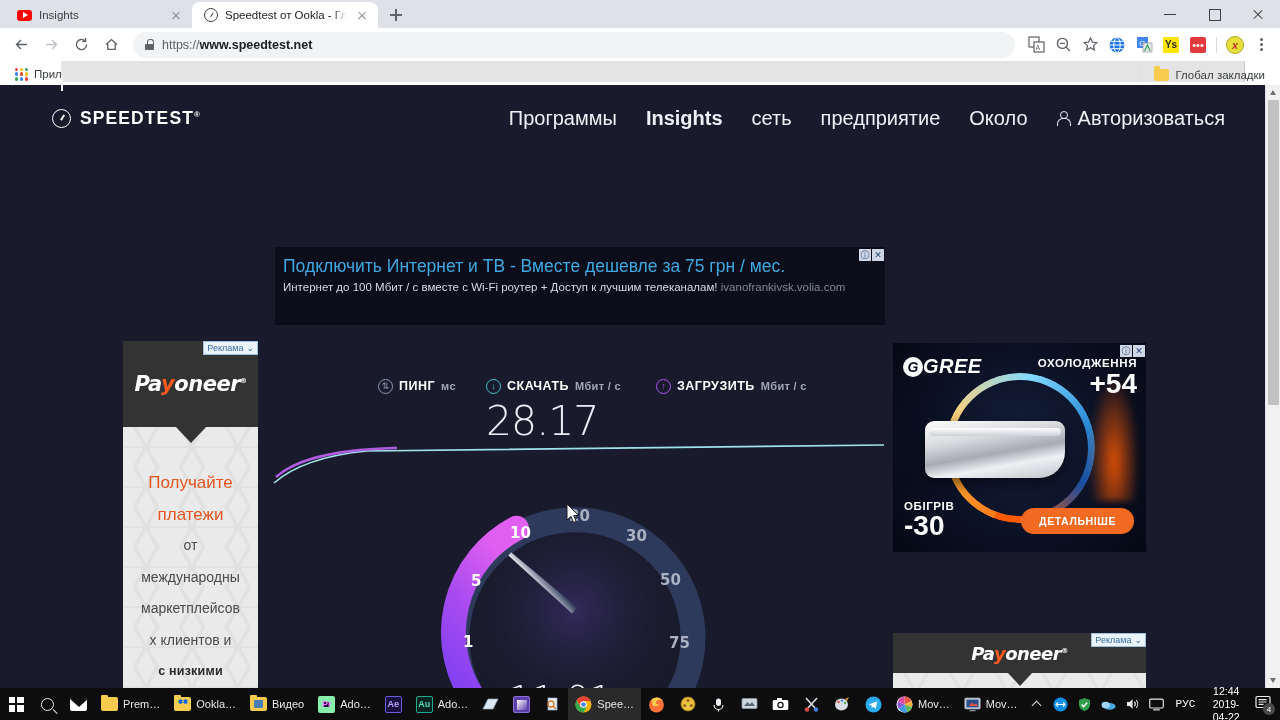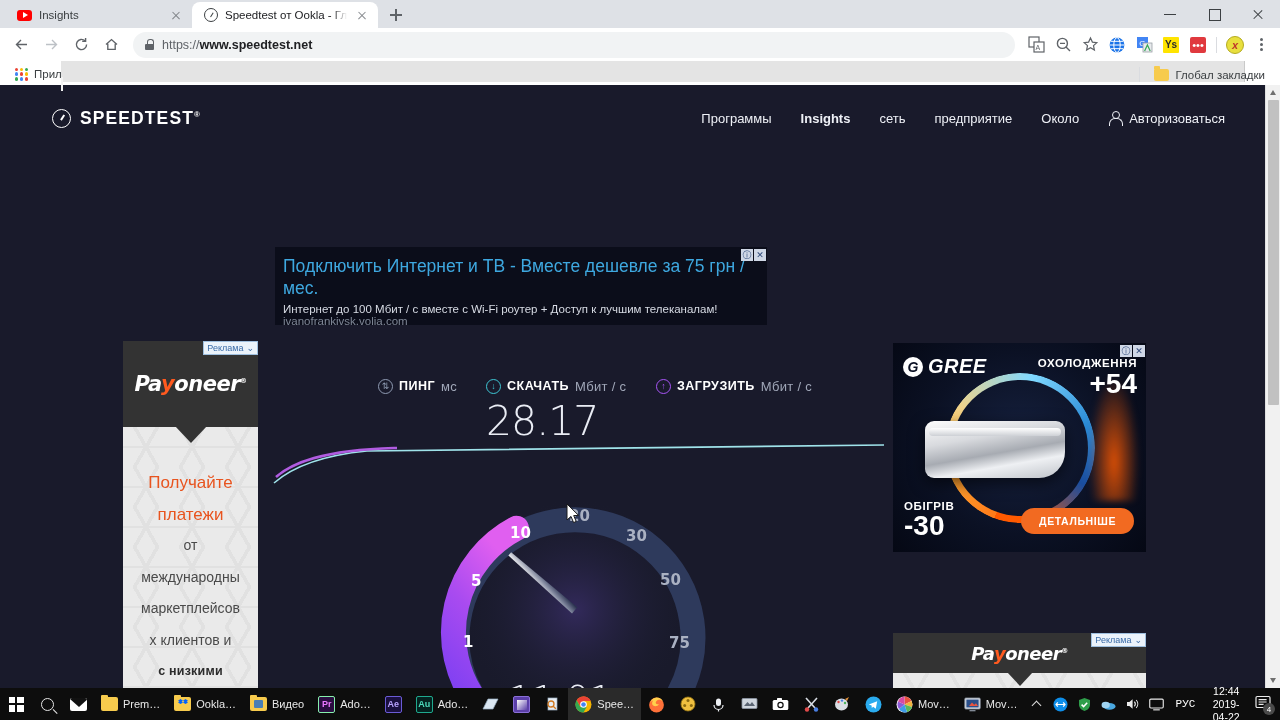--- a/index.html
+++ b/index.html
@@ -139,30 +139,30 @@
   .sb-thumb { position: absolute; top: 15px; left: 2px; width: 11px; height: 305px; background: #c1c1c1; border-radius: 1px;}
 
   
   .site-header { height: 66px; display: flex; align-items: center; padding: 0 40px 0 52px; }
   .logo { display: flex; align-items: center; gap: 9px; color: #fff; }
   .logo-mark { width: 19px; height: 19px; border-radius: 50%; border: 1.6px solid #fff; position: relative; }
   .logo-mark::after { content:""; position:absolute; left:7.3px; top:4px; width:1.6px; height:6px; background:#fff; transform: rotate(33deg); transform-origin: bottom center;}
   .logo-text { font-size: 17.5px; font-weight: 700; letter-spacing: 1.1px; }
   .logo-tm { font-size: 8px; vertical-align: super; }
   .nav { margin-left: auto; display: flex; align-items: center; gap: 29px; }
-  .nav a { color: #eef0f6; font-size: 13px; text-decoration: none; white-space: nowrap; }
+  .nav a { color: #eef0f6; font-size: 20px; text-decoration: none; white-space: nowrap; }
   .nav a.bold { font-weight: 600; }
   .nav-person { display: flex; align-items: center; gap: 8px; }
   .person-ic { width: 13px; height: 15px; position: relative; flex: 0 0 13px;}
   .person-ic::before { content:""; position:absolute; left:3.5px; top:0; width:6px; height:6px; border:1.3px solid #eef0f6; border-radius:50%;}
   .person-ic::after { content:""; position:absolute; left:0.5px; top:7.5px; width:12px; height:7px; border:1.3px solid #eef0f6; border-bottom:none; border-radius:6px 6px 0 0;}
 
   
   .topad {
-    position: absolute; left: 275px; top: 162px; width: 492px; height: 78px;
+    position: absolute; left: 275px; top: 162px; width: 610px; height: 78px;
     background: #0b0d1a; padding: 8px 10px 0 8px;
   }
   .topad-title { color: #3ea8e0; font-size: 17.5px; line-height: 22px; font-weight: 400; }
   .topad-sub { color: #d7dbe4; font-size: 11.5px; margin-top: 4px; }
   .topad-sub .dom { color: #7f8796; }
   .adchoice { position: absolute; right: 1px; top: 2px; display: flex; gap: 1px; }
   .ac-box { width: 12px; height: 12px; background: #cfd7e6; color: #2f4a7a; font-size: 9px; display:flex;align-items:center;justify-content:center; font-family:"Liberation Serif",serif; }
 
   
   .results { position: absolute; left: 378px; top: 292px; display: flex; gap: 0; }
@@ -170,21 +170,21 @@
   .res-head { display: flex; align-items: center; gap: 6px; height: 18px;}
   .res-ic { width: 15px; height: 15px; border-radius: 50%; border: 1.3px solid; position: relative; flex:0 0 15px;}
   .res-ic.ping { border-color: #8f9bb3; }
   .res-ic.dl { border-color: #3ec6d4; }
   .res-ic.ul { border-color: #a855f7; }
   .res-ic span { position:absolute; left:0; top:0; width:100%; height:100%; display:flex;align-items:center;justify-content:center; font-size:9px; line-height:1;}
   .res-ic.ping span { color:#8f9bb3; }
   .res-ic.dl span { color:#3ec6d4; }
   .res-ic.ul span { color:#a855f7; }
   .res-label { font-size: 12.5px; font-weight: 700; color: #fff; letter-spacing: .5px; }
-  .res-unit { font-size: 13px; color: #a0a7b8; font-weight: 400; letter-spacing: .3px;}
+  .res-unit { font-size: 11px; color: #a0a7b8; font-weight: 700; letter-spacing: .3px;}
   .res-val { font-size: 41px; color: #e9ecf4; font-weight: 300; line-height: 48px; margin-top: 2px; font-family: "DejaVu Sans", sans-serif; letter-spacing:-1px;}
   .res-ping { width: 108px; }
   .res-dl { width: 170px; }
 
   
   .graph { position: absolute; left: 272px; top: 352px; width: 612px; height: 50px; }
 
   
   .gauge-wrap { position: absolute; left: 420px; top: 400px; width: 330px; height: 300px; }
   .gauge-num { position: absolute; color: #fff; font-size: 15px; font-weight: 700; font-family:"DejaVu Sans",sans-serif; }
@@ -208,21 +208,21 @@
                       linear-gradient(-60deg, transparent 47%, #d2d2d2 47%, #d2d2d2 53%, transparent 53%),
                       linear-gradient(0deg, transparent 47%, #d2d2d2 47%, #d2d2d2 53%, transparent 53%);
     background-size: 46px 40px;
   }
   .payo-h { color: #e8541f; font-size: 17px; line-height: 31.5px; position: relative; }
   .payo-p { color: #4a4a4a; font-size: 14px; line-height: 31.5px; position: relative; }
   .payo-p.strong { color: #2b2b2b; font-weight: 700; font-size: 12.5px; letter-spacing:.2px;}
 
   .ad-gree { position: absolute; left: 893px; top: 258px; width: 253px; height: 209px; overflow: hidden;
              background: radial-gradient(circle at 50% 48%, #16213f 0%, #0b1124 55%, #050814 100%); }
-  .gree-logo { position: absolute; left: 10px; top: 12px; display: flex; align-items: center; gap: 5px; }
+  .gree-logo { position: absolute; left: 10px; top: 12px; display: flex; align-items: center; }
   .gree-g { width: 20px; height: 20px; border-radius: 50%; background: #fff; position: relative; }
   .gree-g::after { content:"G"; position:absolute; inset:0; display:flex;align-items:center;justify-content:center; color:#0b1124; font-size:14px; font-weight:700; font-style:italic;}
   .gree-t { color: #fff; font-size: 20px; font-weight: 700; font-style: italic; letter-spacing: .5px;}
   .gree-cool { position: absolute; right: 9px; top: 14px; text-align: right; color: #fff; }
   .gree-cool .w { font-size: 11.5px; letter-spacing: .6px; font-weight: 600;}
   .gree-cool .n { font-size: 28px; font-weight: 700; line-height: 30px; }
   .gree-heat { position: absolute; left: 11px; bottom: 12px; color: #fff; }
   .gree-heat .w { font-size: 11.5px; letter-spacing: .6px; font-weight: 600;}
   .gree-heat .n { font-size: 28px; font-weight: 700; line-height: 28px; }
   .gree-btn { position: absolute; right: 12px; bottom: 18px; background: #f26a21; color: #fff; font-size: 10.5px; font-weight: 700; letter-spacing: .6px; padding: 7px 18px; border-radius: 14px; }
@@ -262,21 +262,21 @@
   .srch { width: 13px; height: 13px; border-radius: 50%; border: 1.4px solid #e6e6e6; position: relative;}
   .srch::after { content:""; position:absolute; right:-4.5px; bottom:-3px; width:6px; height:1.4px; background:#e6e6e6; transform: rotate(45deg);}
   .tbitem { height: 32px; display: flex; align-items: center; gap: 5px; padding: 0 7px; color: #e8e8e8; font-size: 11px; white-space: nowrap;}
   .tbitem.active { background: #2a2a2a; }
   .tbitem.active::after { content:""; position:absolute; }
   .ic { width: 17px; height: 17px; flex: 0 0 17px; display:flex; align-items:center; justify-content:center; border-radius:2px; font-size:9px; font-weight:700; position:relative;}
   .ic-folder { background: #f7cb4d; border-radius: 1px 2px 2px 2px; height: 14px; }
   .ic-folder::before { content:""; position:absolute; left:0; top:-2.5px; width:7px; height:3px; background:#f7cb4d; border-radius:1px 1px 0 0;}
   .ic-mail { width:18px;height:13px;background:#fff; position:relative; overflow:hidden;}
   .ic-mail::after{content:"";position:absolute;left:-1px;top:0;border-left:10px solid transparent;border-right:10px solid transparent;border-top:9px solid #111;}
-  .ic-pr { background:#2a0d40; color:#ea77ff; border:1px solid #86efac;}
+  .ic-pr { background:#2a0d40; color:#ea77ff; border:6px solid #86efac;}
   .ic-ae { background:#1a1040; color:#b9a3ff; border:1px solid #6a5bd6;}
   .ic-au { background:#04221f; color:#4ddbbc; border:1px solid #1fa98e;}
   .tb-clock { margin-left: auto; color: #fff; font-size: 10.5px; line-height: 13px; text-align: center; padding: 0 10px 0 4px;}
   .tb-lang { color: #fff; font-size: 11px; padding: 0 8px; font-family: Liberation Mono, monospace; }
   .tray { display: flex; align-items: center; gap: 9px; padding: 0 4px;}
   .tray-ic { width: 15px; height: 15px; display:flex;align-items:center;justify-content:center; position: relative;}
   .chev { width:7px;height:7px;border-left:1.4px solid #ddd;border-top:1.4px solid #ddd;transform: rotate(45deg); margin-top:3px;}
   .notif { width: 18px; height: 18px; margin-right: 7px; position: relative; }
   .notif-badge { position: absolute; right: -2px; bottom: -2px; width: 12px; height: 12px; border-radius: 50%; background: #4a4a4a; color: #fff; font-size: 8px; display:flex;align-items:center;justify-content:center;}
 </style>

